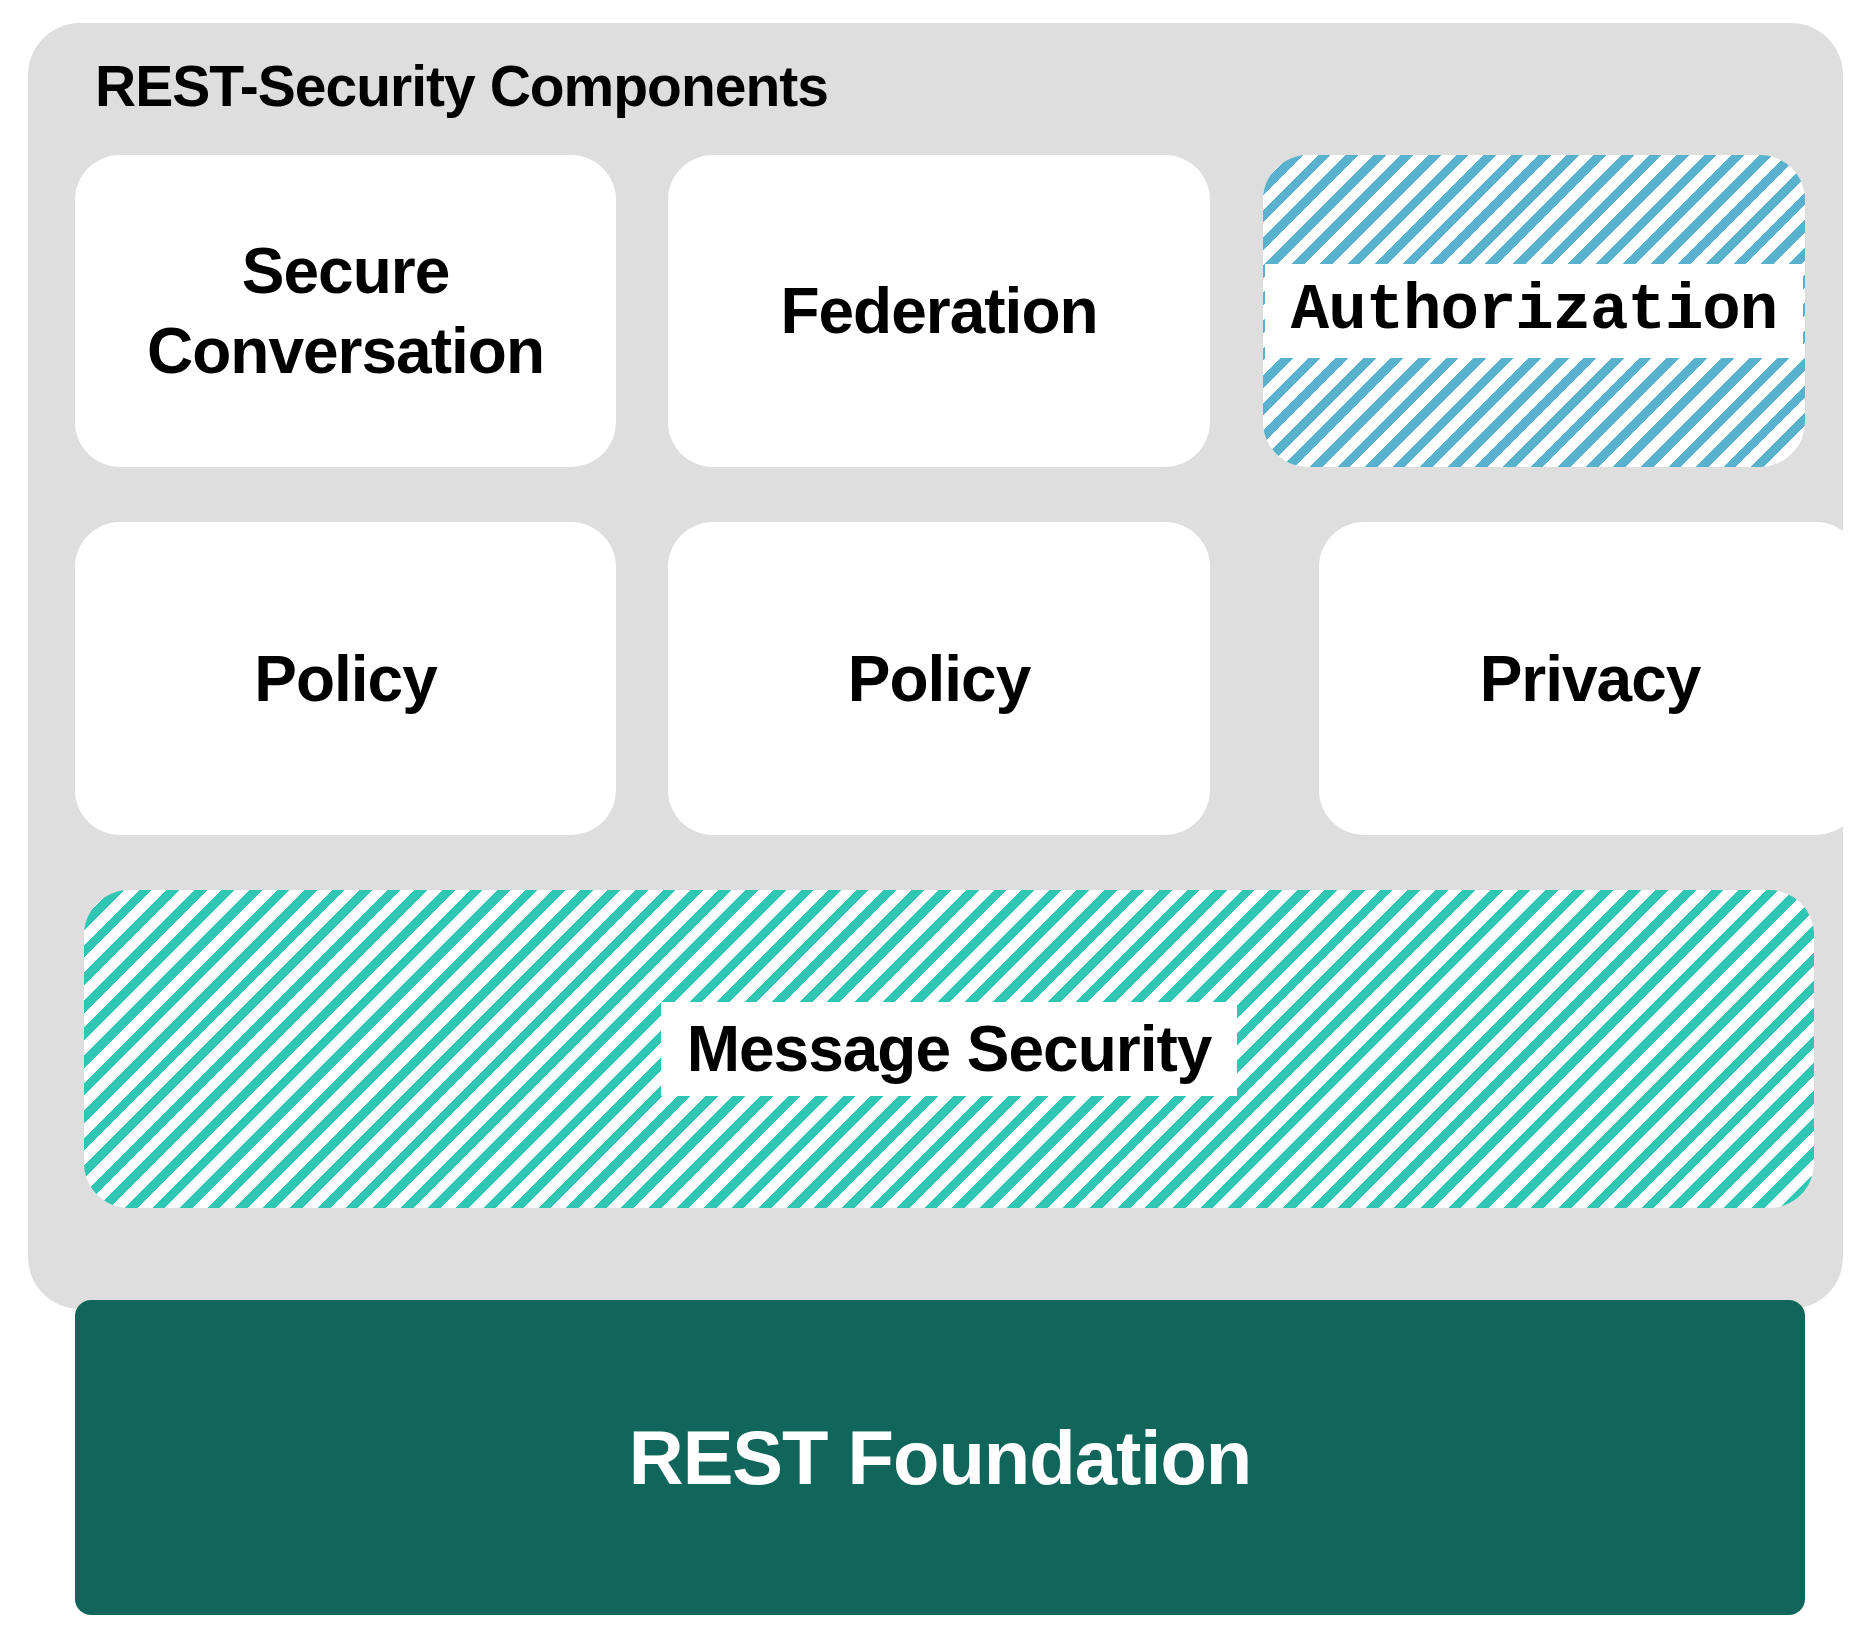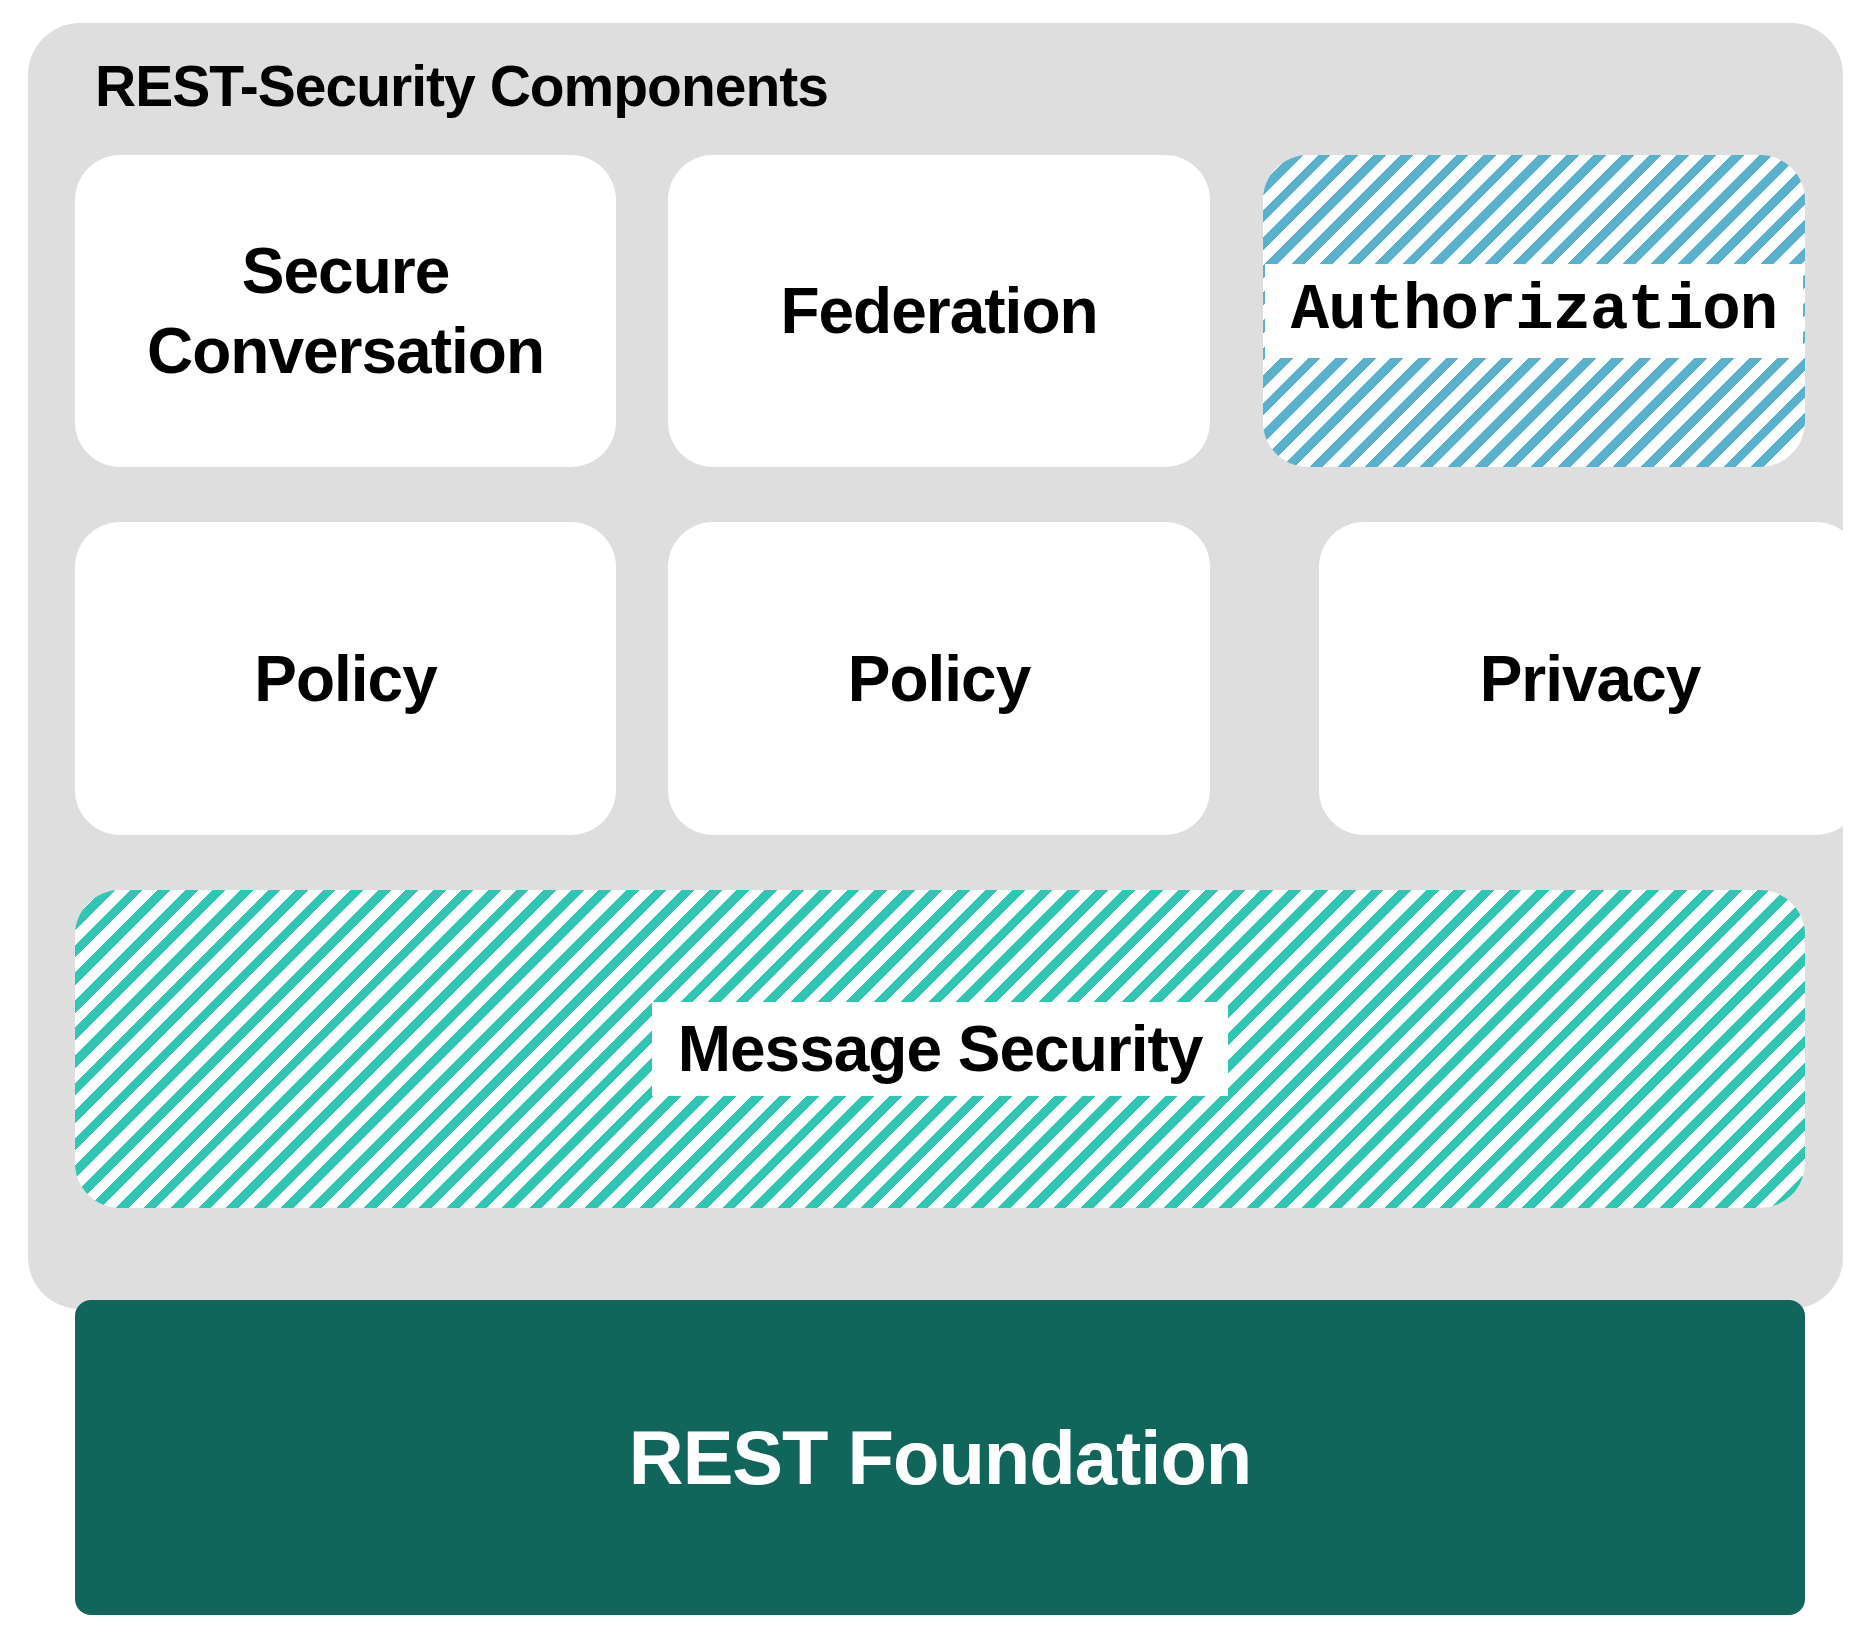--- a/index.html
+++ b/index.html
@@ -54,20 +54,21 @@
     );
     font-family: Liberation Mono, monospace;
   }
 
   .hatched-teal {
     background: repeating-linear-gradient(
       135deg,
       var(--message-security-hatch, #2FC7B3) 0 9px,
       #ffffff 9px 19.5px
     );
+    margin-left: 9px;
   }
 
   .box-label {
     font-size: 64px;
     font-weight: 700;
     letter-spacing: -1px;
     line-height: 1.25;
     color: var(--label-text, #000);
   }
 

